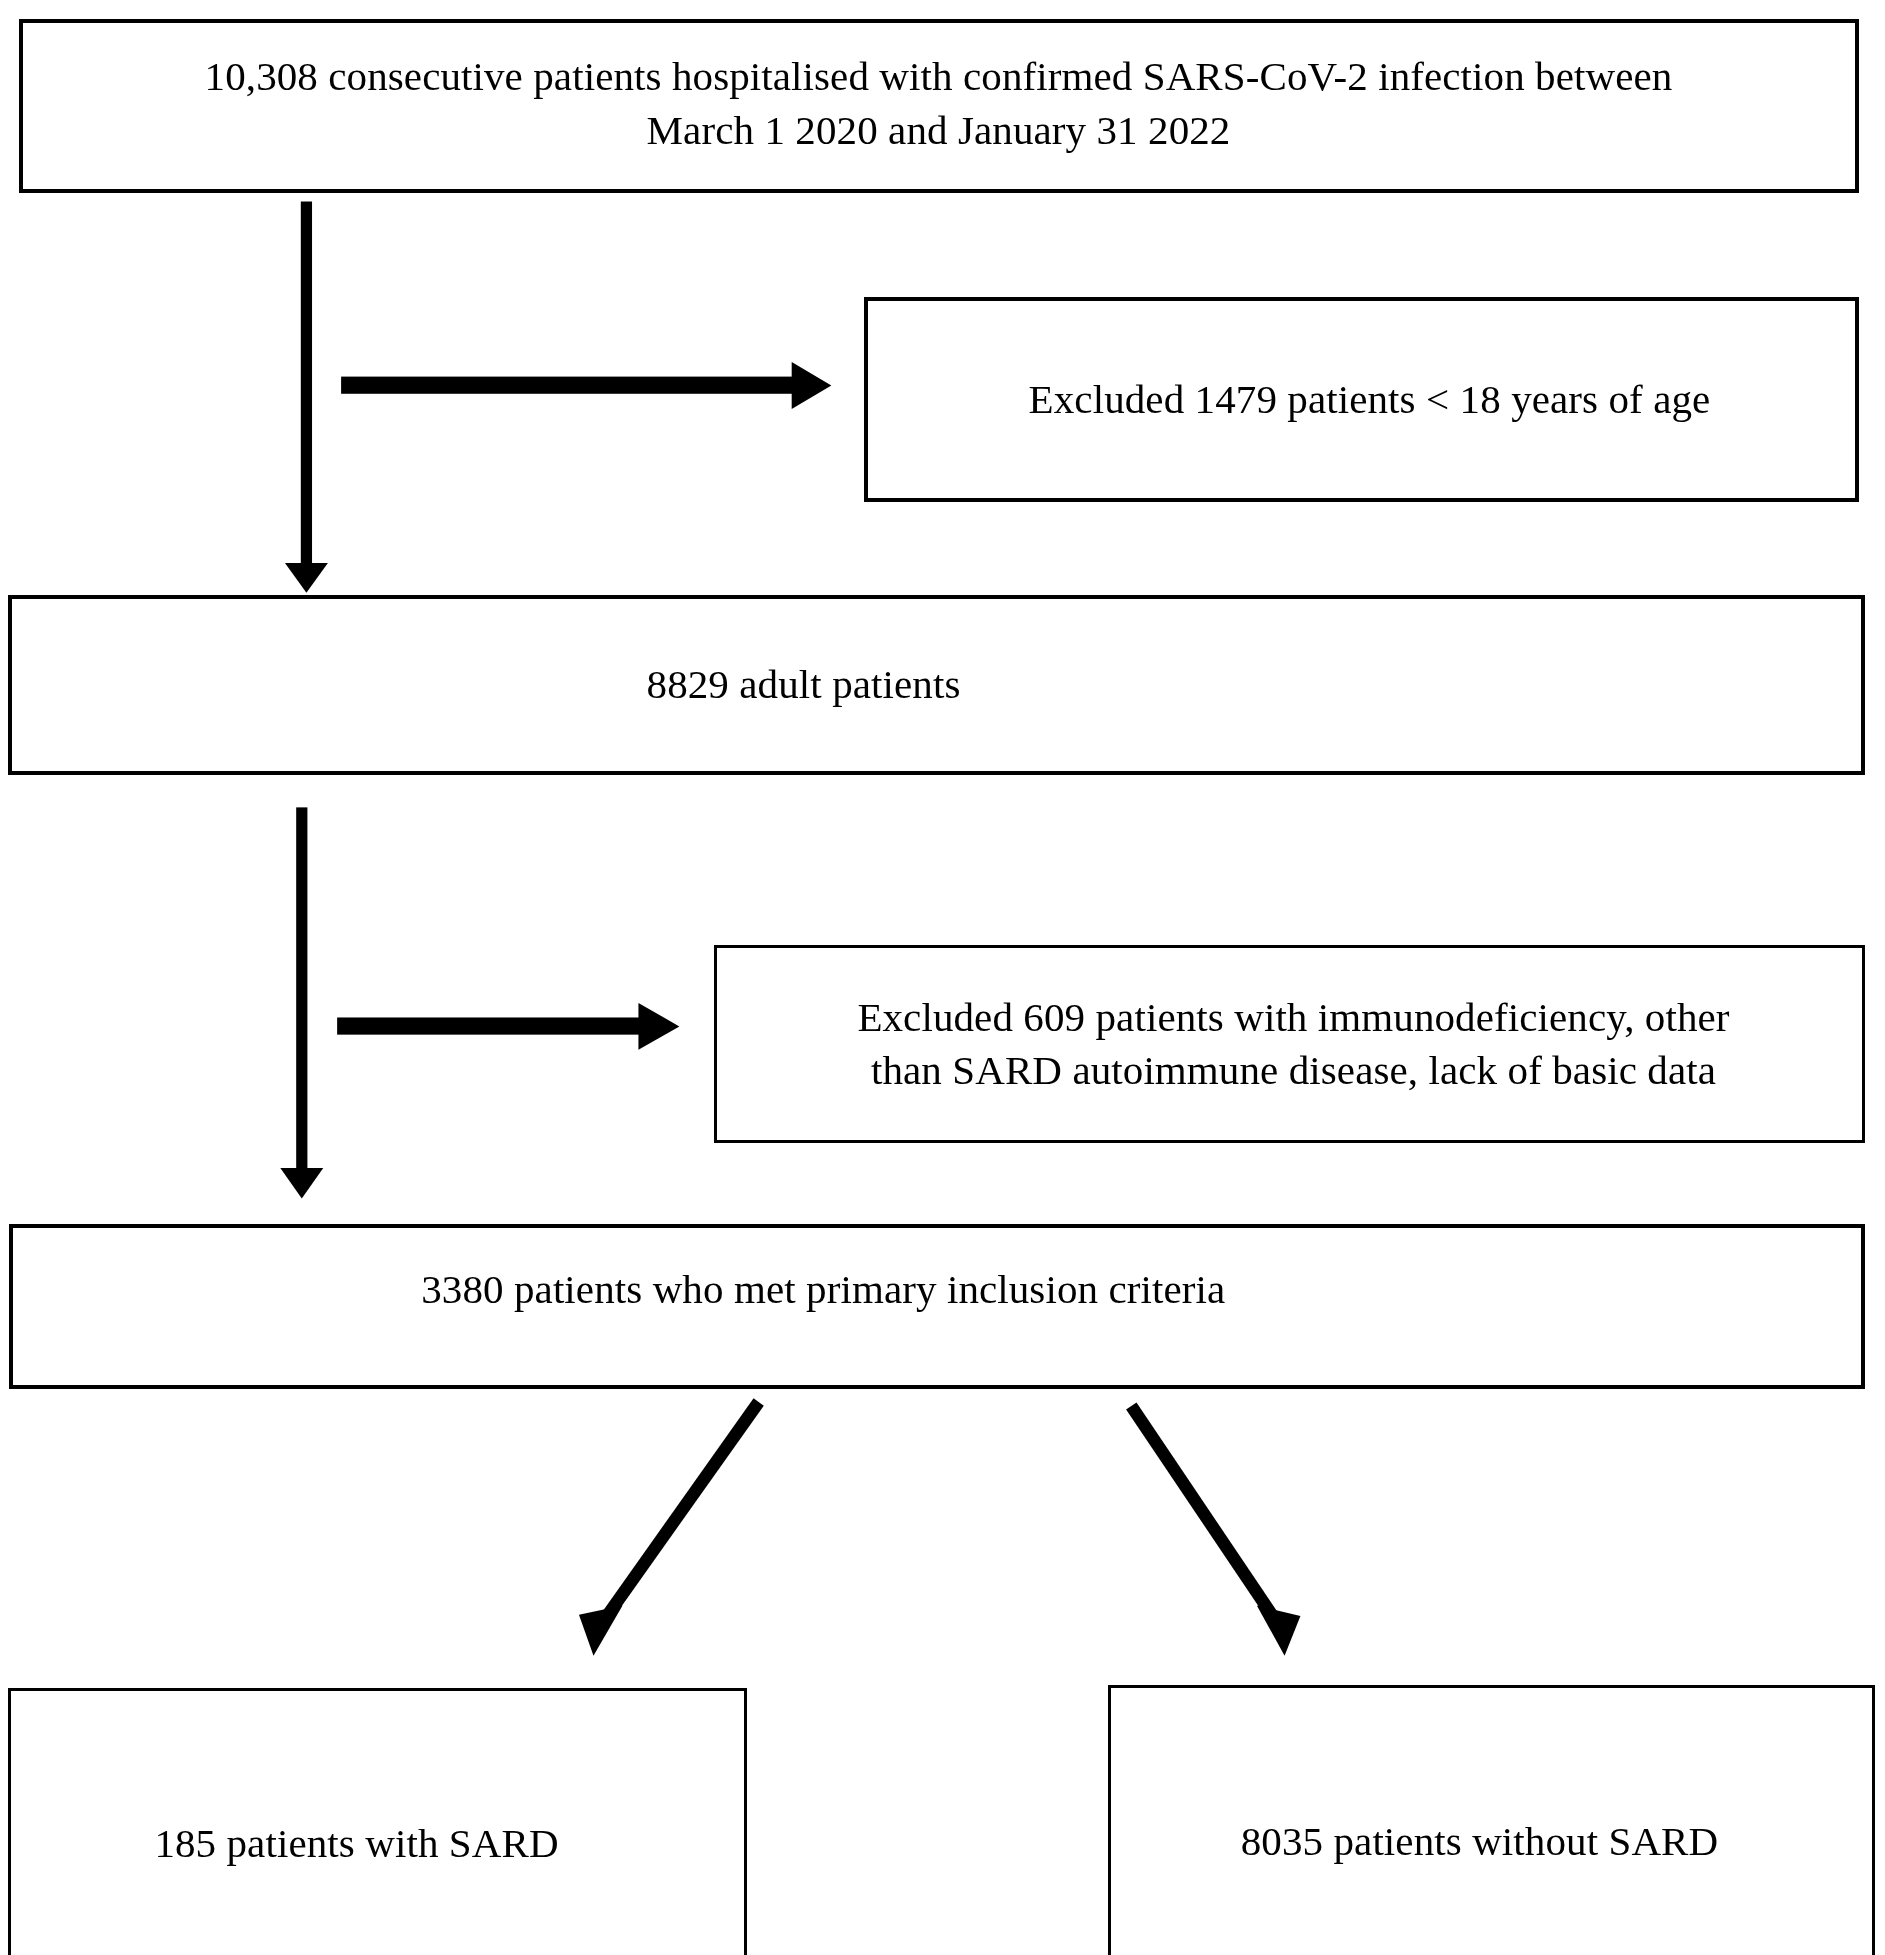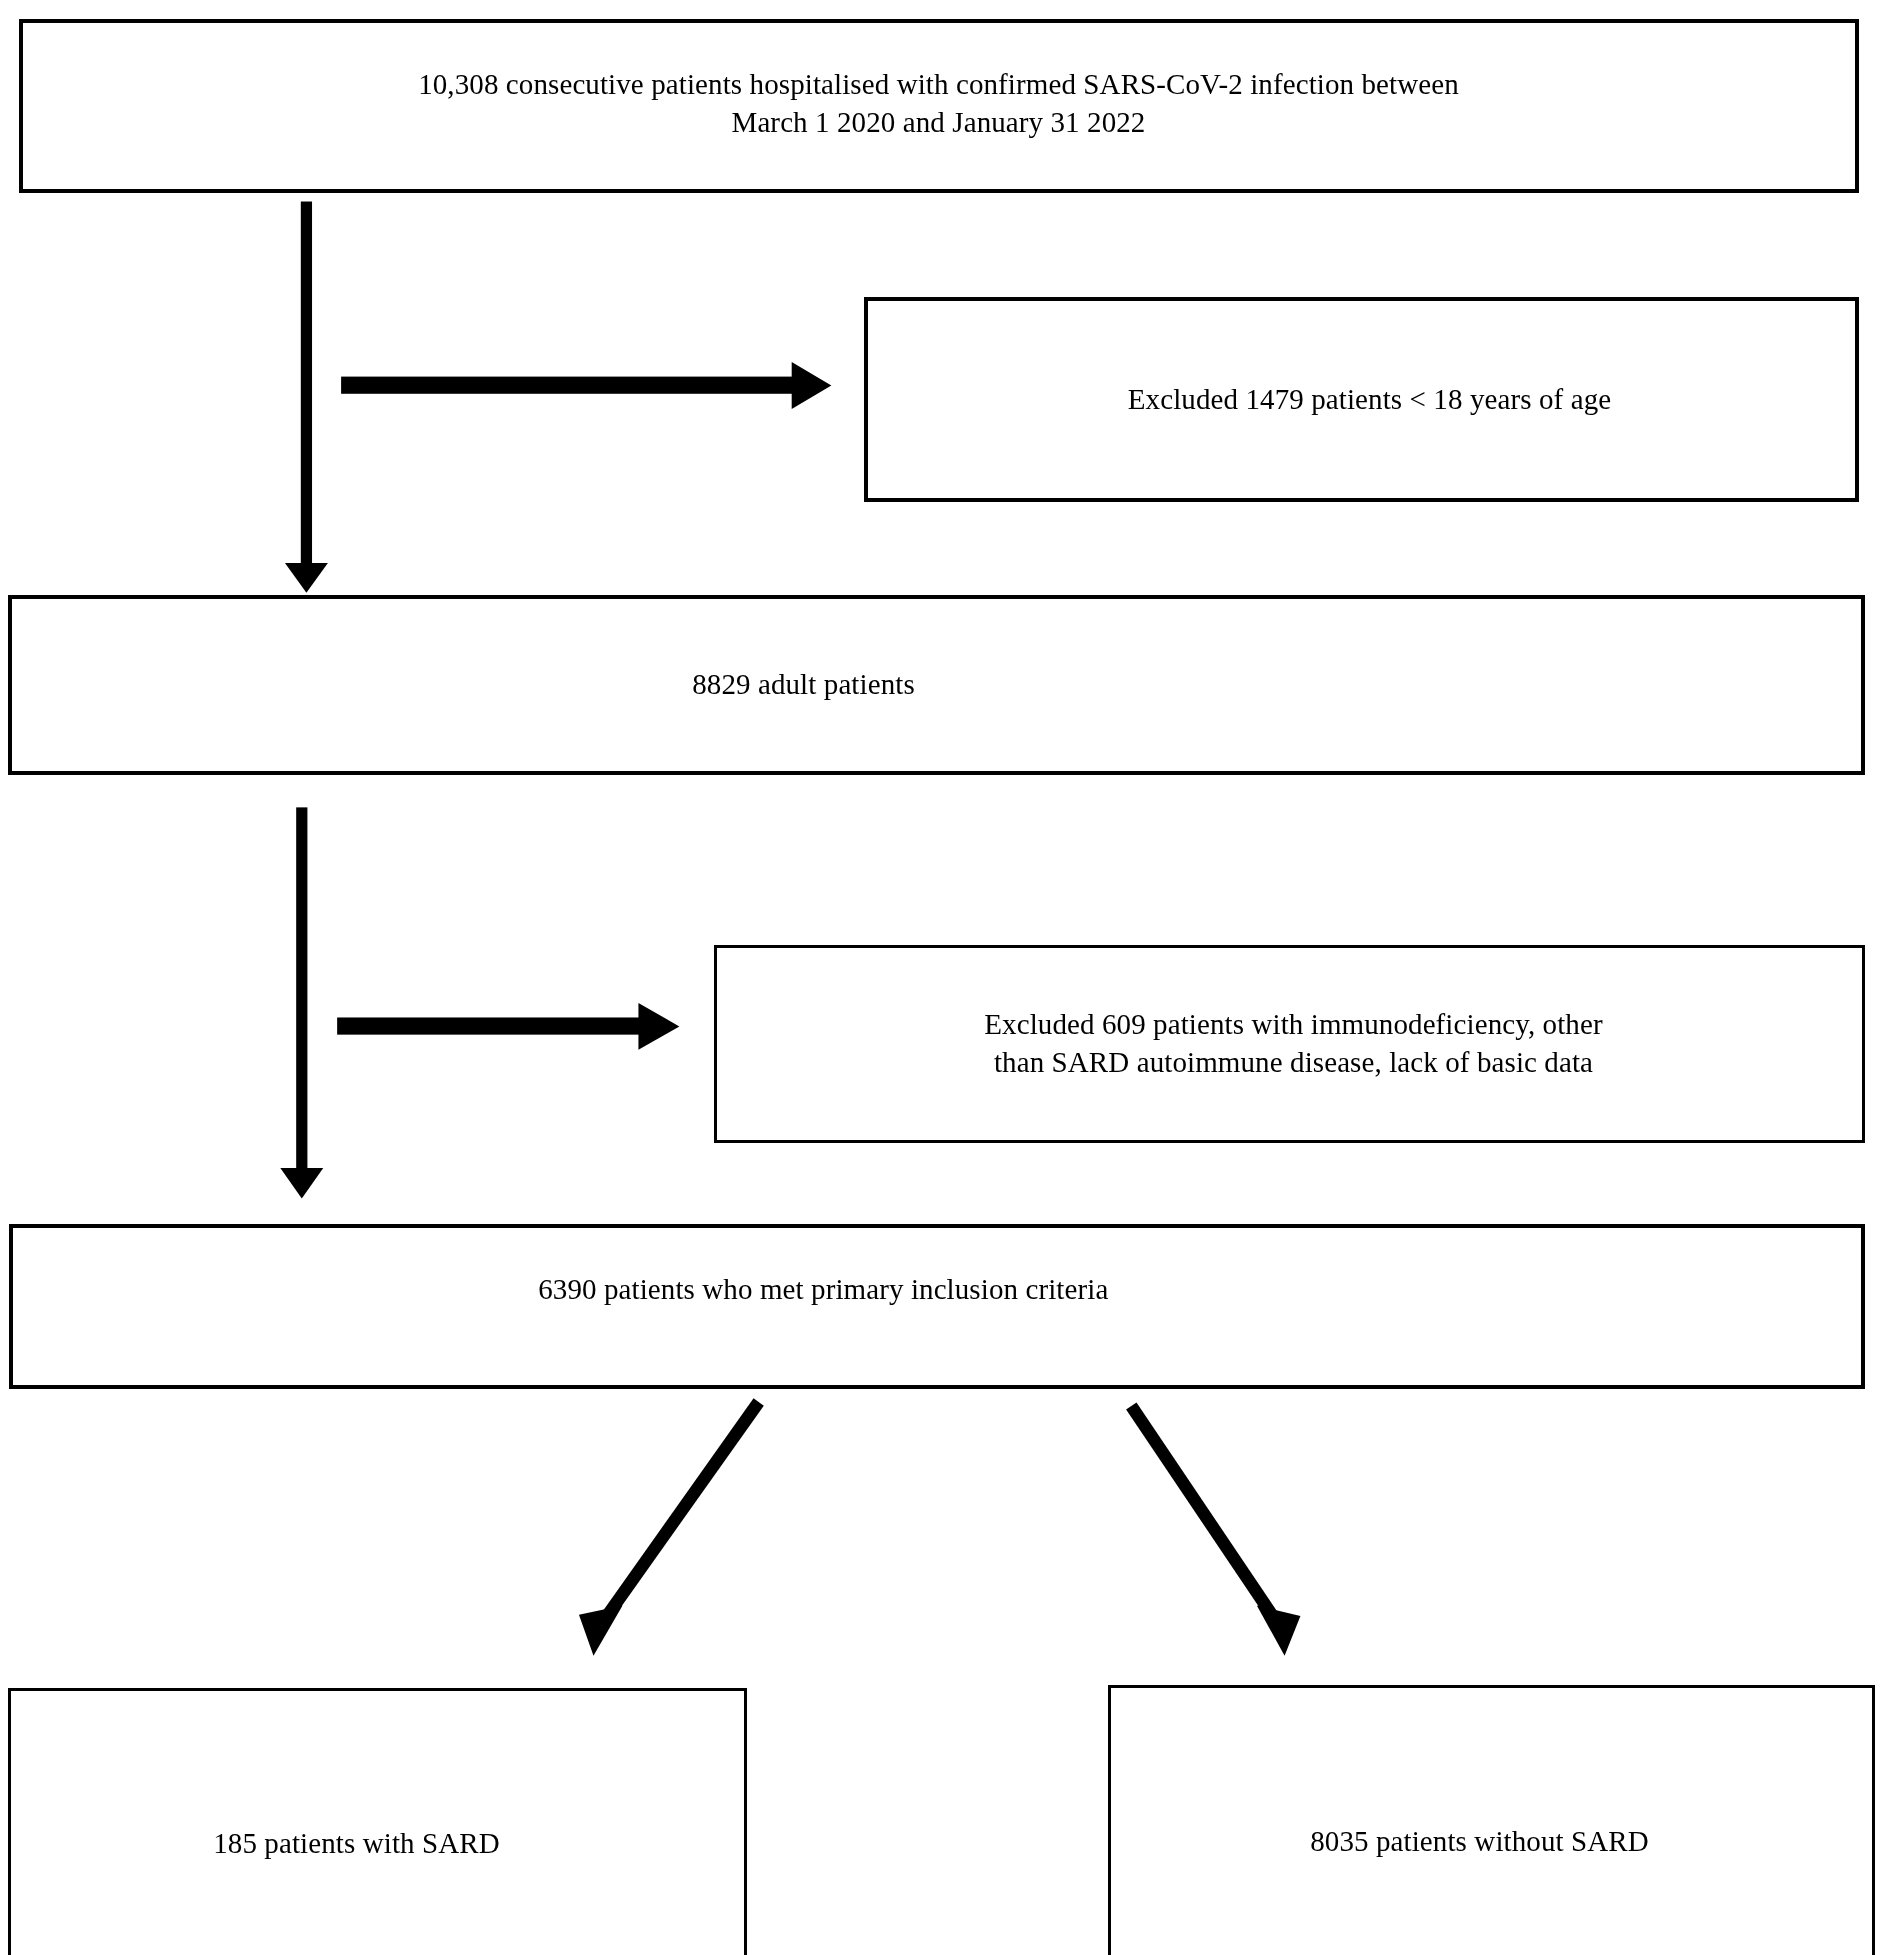--- a/index.html
+++ b/index.html
@@ -24,21 +24,21 @@
     border: 4px solid #000000;
     display: flex;
     flex-direction: column;
     justify-content: center;
     align-items: center;
   }
   .node-box.thin-border {
     border-width: 3.3px;
   }
   .node-text {
-    font-size: 29px;
+    font-size: 41px;
     line-height: 1.30;
     text-align: center;
     white-space: pre-line;
     letter-spacing: 0.1px;
     padding: 0 12px;
   }
   
   #box-cohort        { left: 18.5px;   top: 18.5px;   width: 1840px; height: 174px; }
   #box-excluded-age  { left: 864px; top: 297px;  width: 995px; height: 205px; }
   #box-adults        { left: 8px;   top: 595px;  width: 1857px; height: 180px; }
@@ -116,21 +116,21 @@
   <div class="node-box" id="box-adults">
     <div class="node-text">8829 adult patients</div>
   </div>
 
   <div class="node-box thin-border" id="box-excluded-immu">
     <div class="node-text">Excluded 609 patients with immunodeficiency, other
 than SARD autoimmune disease, lack of basic data</div>
   </div>
 
   <div class="node-box" id="box-included">
-    <div class="node-text">6390 patients who met primary inclusion criteria</div>
+    <div class="node-text">3380 patients who met primary inclusion criteria</div>
   </div>
 
   <div class="node-box thin-border" id="box-sard">
     <div class="node-text">185 patients with SARD</div>
   </div>
 
   <div class="node-box thin-border" id="box-nosard">
     <div class="node-text">8035 patients without SARD</div>
   </div>
 

